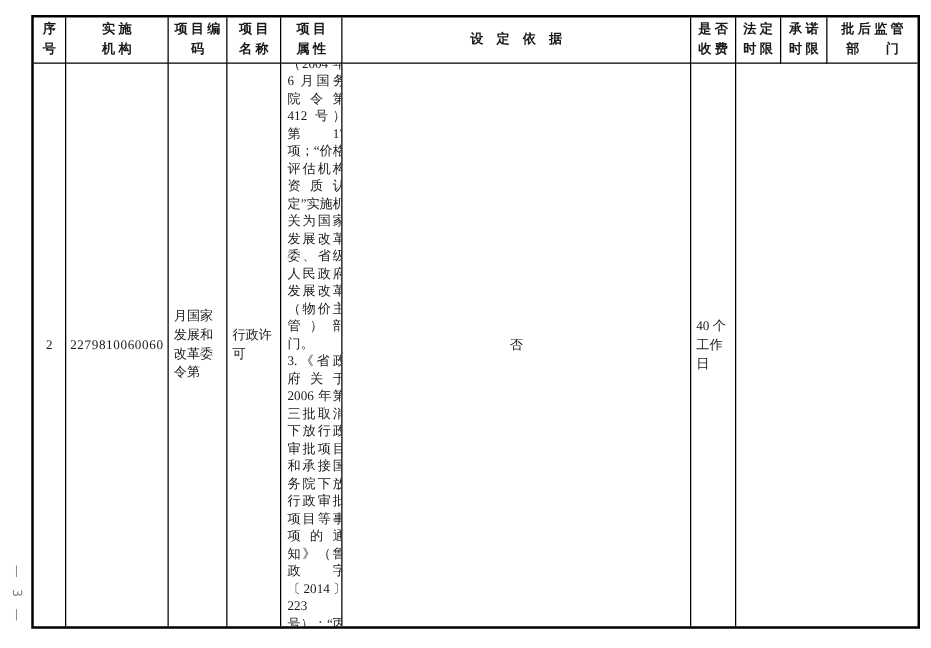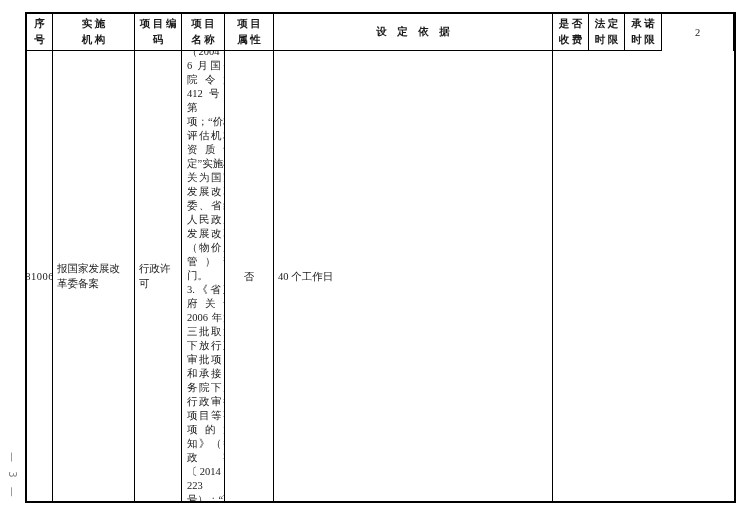--- a/index.html
+++ b/index.html
@@ -99,24 +99,26 @@
 名 称</div>
     <div class="th">项 目
 属 性</div>
     <div class="th">设　定　依　据</div>
     <div class="th">是 否
 收 费</div>
     <div class="th">法 定
 时 限</div>
     <div class="th">承 诺
 时 限</div>
+    <div class="th last-col">批 后 监 管
+部　　门</div>
 
     <div class="td cell-center">2</div>
     <div class="td cell-center num">2279810060060</div>
-    <div class="td cell-left">报国家发展改革委备案</div>
+    <div class="td cell-left">月国家发展和改革委令第</div>
     <div class="td cell-left">行政许可</div>
 
     <div class="td cell-basis">
       <div class="basis-wrap">
         <p>1.《国务院对确需保留的行政审批项目设定行政许可的决定》（2004 年 6 月国务院令第 412 号）第 17 项；“价格评估机构资质认定”实施机关为国家发展改革委、省级人民政府发展改革（物价主管）部门。</p>
         <p>3.《省政府关于 2006 年第三批取消下放行政审批项目和承接国务院下放行政审批项目等事项的通知》（鲁政字〔2014〕223 号）；“丙级价格评估机构资质认定下放至设区市人民政府价格主管部门”。</p>
       </div>
     </div>
 
     <div class="td cell-center">否</div>

